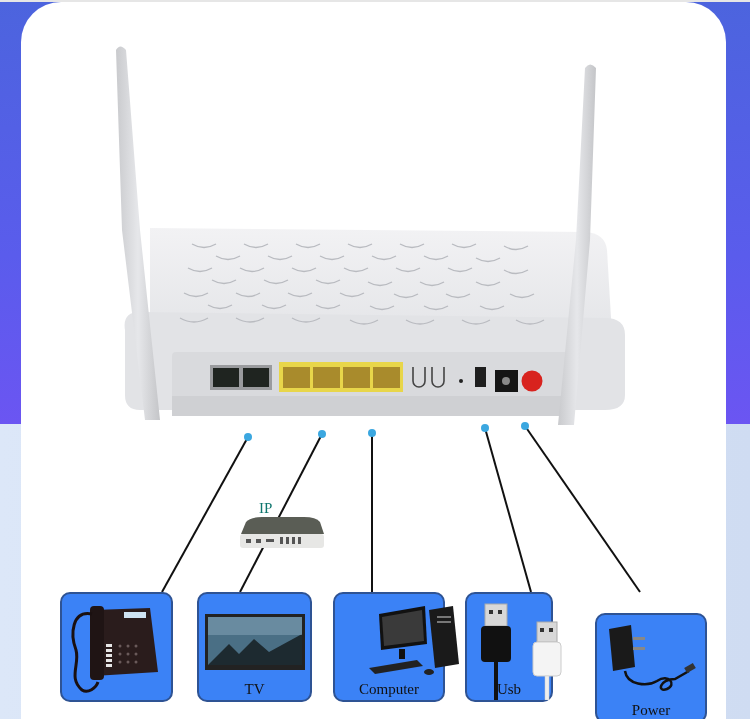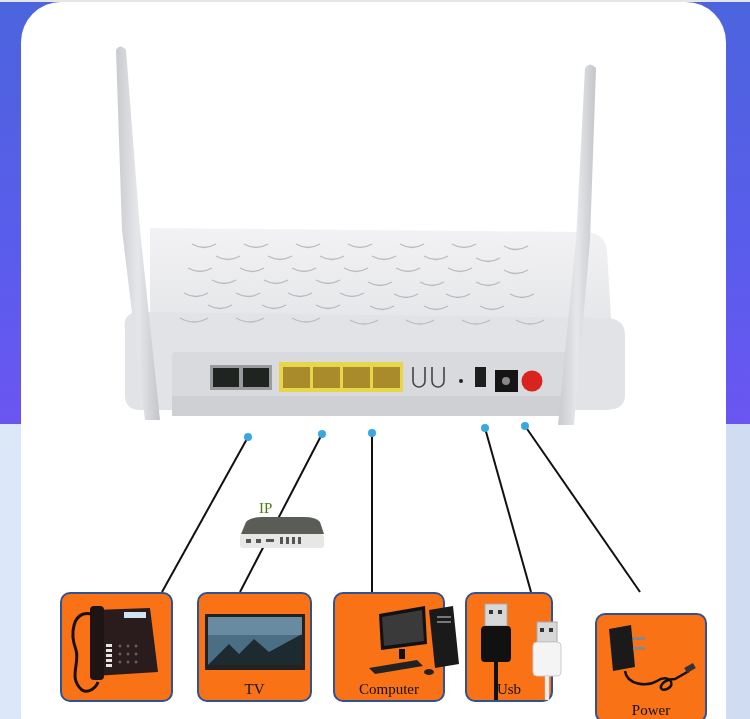--- a/index.html
+++ b/index.html
@@ -5,23 +5,23 @@
   html, body { margin:0; padding:0; }
   body { width:750px; height:719px; position:relative; overflow:hidden; background:#e6e6e6; font-family:"Liberation Serif", serif; }
   .bg-top { position:absolute; left:0; top:2px; width:750px; height:422px;
     background:linear-gradient(180deg,#4c64de 0%,#5a5cec 60%,#6b55f2 100%); }
   .bg-bottom { position:absolute; left:0; top:424px; width:750px; height:295px;
     background:linear-gradient(90deg,#dce7f8 0%,#cfdcf2 100%); }
   .card { position:absolute; left:21px; top:2px; width:705px; height:717px; background:#ffffff;
     border-radius:40px 40px 0 0; }
   svg.scene { position:absolute; left:0; top:0; }
   .device-box { position:absolute; top:592px; height:110px; border:2px solid #2e5394; border-radius:10px;
-    background:#f97316; box-sizing:border-box; }
+    background:#3b82f6; box-sizing:border-box; }
   .device-label { position:absolute; left:0; right:0; bottom:2px; text-align:center; font-size:15px; color:#111; }
-  .ip-label { position:absolute; left:259px; top:500px; font-size:15px; color:#4d7c0f; }
+  .ip-label { position:absolute; left:259px; top:500px; font-size:15px; color:#0f766e; }
 </style>
 </head>
 <body>
 
 <div class="bg-top"></div>
 <div class="bg-bottom"></div>
 <div class="card"></div>
 
 <svg class="scene" width="750" height="719" viewBox="0 0 750 719">
   <defs>

